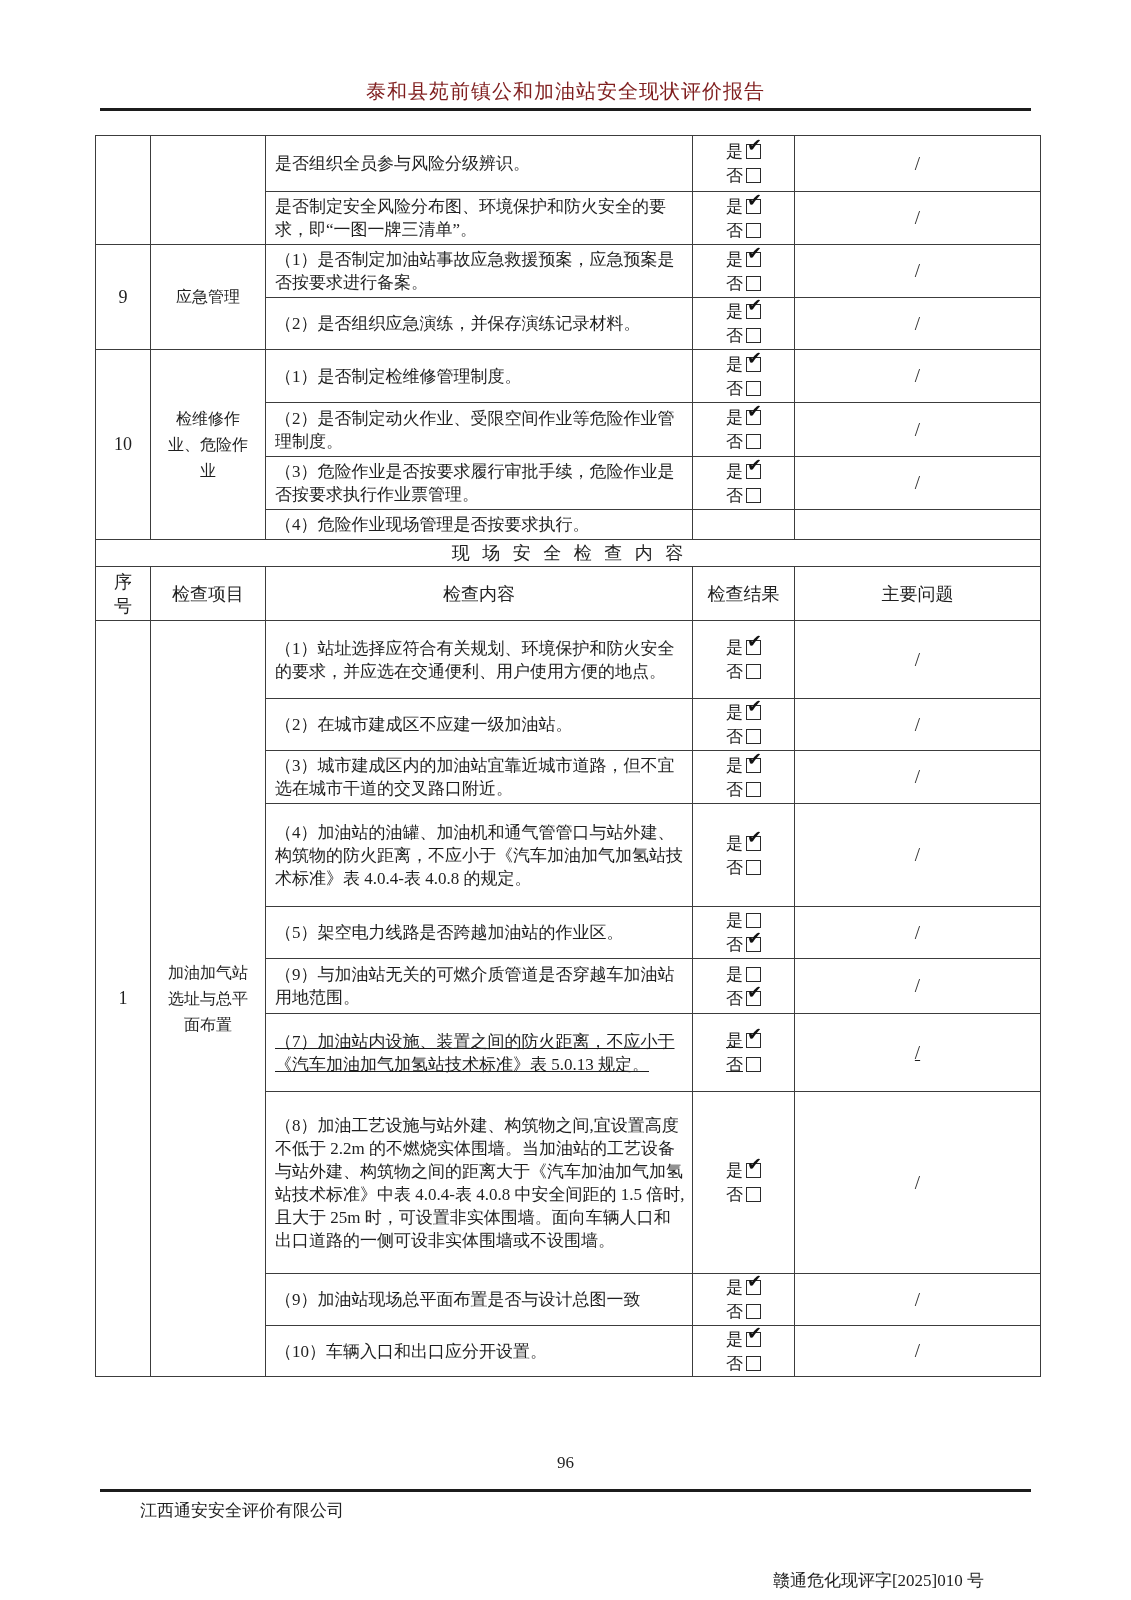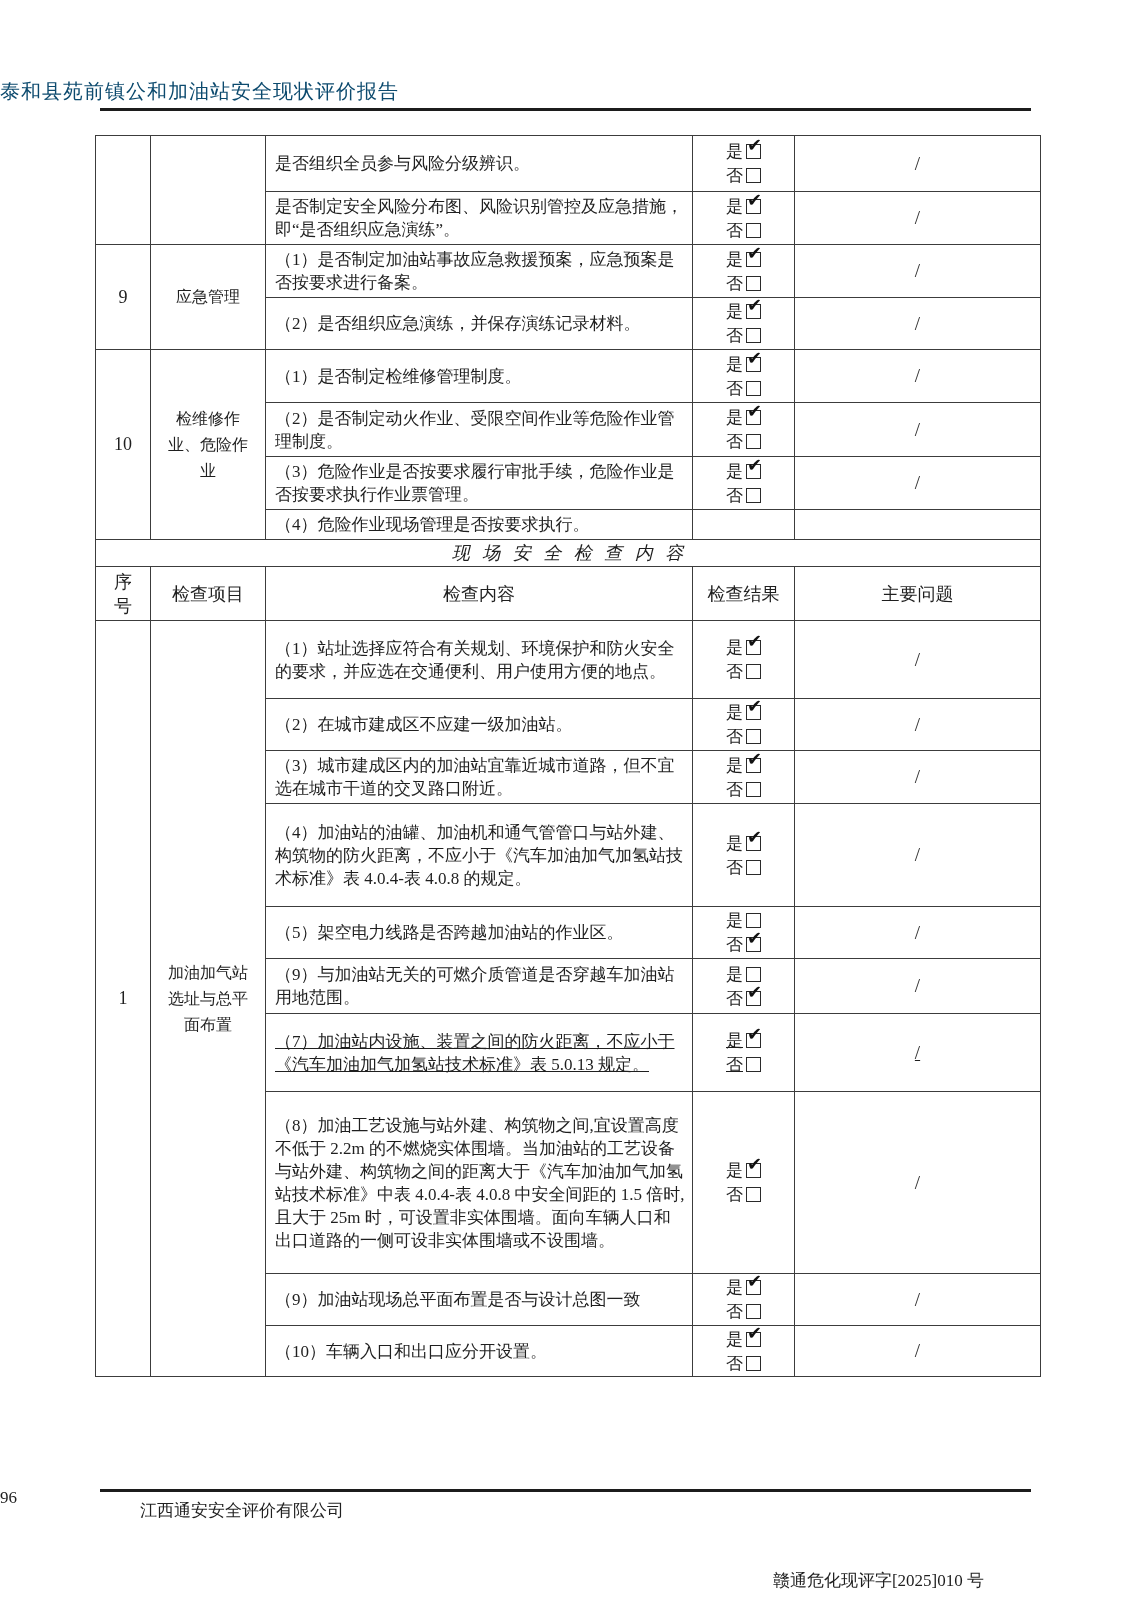--- a/index.html
+++ b/index.html
@@ -3,55 +3,55 @@
 <meta charset="utf-8">
 <style>
   html,body { margin:0; padding:0; }
   body {
     width:1131px; height:1600px; position:relative; overflow:hidden;
     background:#ffffff; color:#1f1f1f;
     font-family:"Liberation Serif","DejaVu Serif",serif;
   }
   .doc-title {
     position:absolute; top:78px; left:0; width:100%;
-    font-size:20px; letter-spacing:1px; color:#0c4a6e;
+    text-align:center; font-size:20px; letter-spacing:1px; color:#7f1d1d;
   }
   .rule { position:absolute; left:100px; width:931px; height:3px; background:#1c1c1c; }
   .header-rule { top:108px; }
   .footer-rule { top:1489px; }
 
   table.doc-table {
     position:absolute; top:135px; left:95px; width:945px;
     border-collapse:collapse; table-layout:fixed;
   }
   .doc-table td {
     border:1.5px solid #3c3c3c; vertical-align:middle;
     overflow:hidden; background:#fff;
   }
   .seq-cell  { text-align:center; font-size:18px; padding:0 4px; }
   .item-cell { text-align:center; font-size:16px; padding:2px 15px; line-height:26px; }
   .content-cell { text-align:left; font-size:17px; line-height:23px; padding:3px 6px 3px 9px; }
   .result-cell { text-align:center; padding:0 2px; }
   .issue-cell { text-align:center; font-size:19px; color:#2b2b2b; }
-  .section-cell { text-align:center; font-size:18px; word-spacing:6px; letter-spacing:1px;font-style:italic; }
+  .section-cell { text-align:center; font-size:18px; word-spacing:6px; letter-spacing:1px; }
   .col-header { text-align:center; font-size:18px; padding:2px 4px; }
   .vnarrow { display:inline-block; width:1.15em; line-height:24px; }
 
   .check-line { height:24px; display:flex; align-items:center; justify-content:center; font-size:17px; }
   .cbox {
     width:13px; height:13px; border:1.6px solid #2a2a2a; background:#fff;
     display:inline-block; position:relative; margin-left:3px; flex:0 0 auto;
   }
   .mark {
     position:absolute; left:0px; top:-9px;
     font-family:"DejaVu Sans",sans-serif; font-weight:bold; font-size:18px; color:#111;
     line-height:18px;
   }
 
-  .page-number { position:absolute; top:1488px; left:0; width:100%; text-align:left; font-size:17px; }
+  .page-number { position:absolute; top:1453px; left:0; width:100%; text-align:center; font-size:17px; }
   .footer-left  { position:absolute; top:1499px; left:140px; font-size:17px; }
   .footer-right { position:absolute; top:1569px; right:147px; font-size:17px;margin-left:48px; }
 </style>
 </head>
 <body>
 
 <div class="page">
   <div class="doc-title">泰和县苑前镇公和加油站安全现状评价报告</div>
   <div class="rule header-rule"></div>
 
@@ -76,21 +76,21 @@
               </span>
             </div>
             <div class="check-line">
               <span>否</span>
               <span class="cbox"></span>
             </div>
           </td>
           <td class="issue-cell">/</td>
         </tr>
         <tr style="height: 49px;">
-          <td class="content-cell">是否制定安全风险分布图、风险识别管控及应急措施，即“是否组织应急演练”。</td>
+          <td class="content-cell">是否制定安全风险分布图、环境保护和防火安全的要求，即“一图一牌三清单”。</td>
           <td class="result-cell">
             <div class="check-line">
               <span>是</span>
               <span class="cbox">
                 <span class="mark">✔</span>
               </span>
             </div>
             <div class="check-line">
               <span>否</span>
               <span class="cbox"></span>

